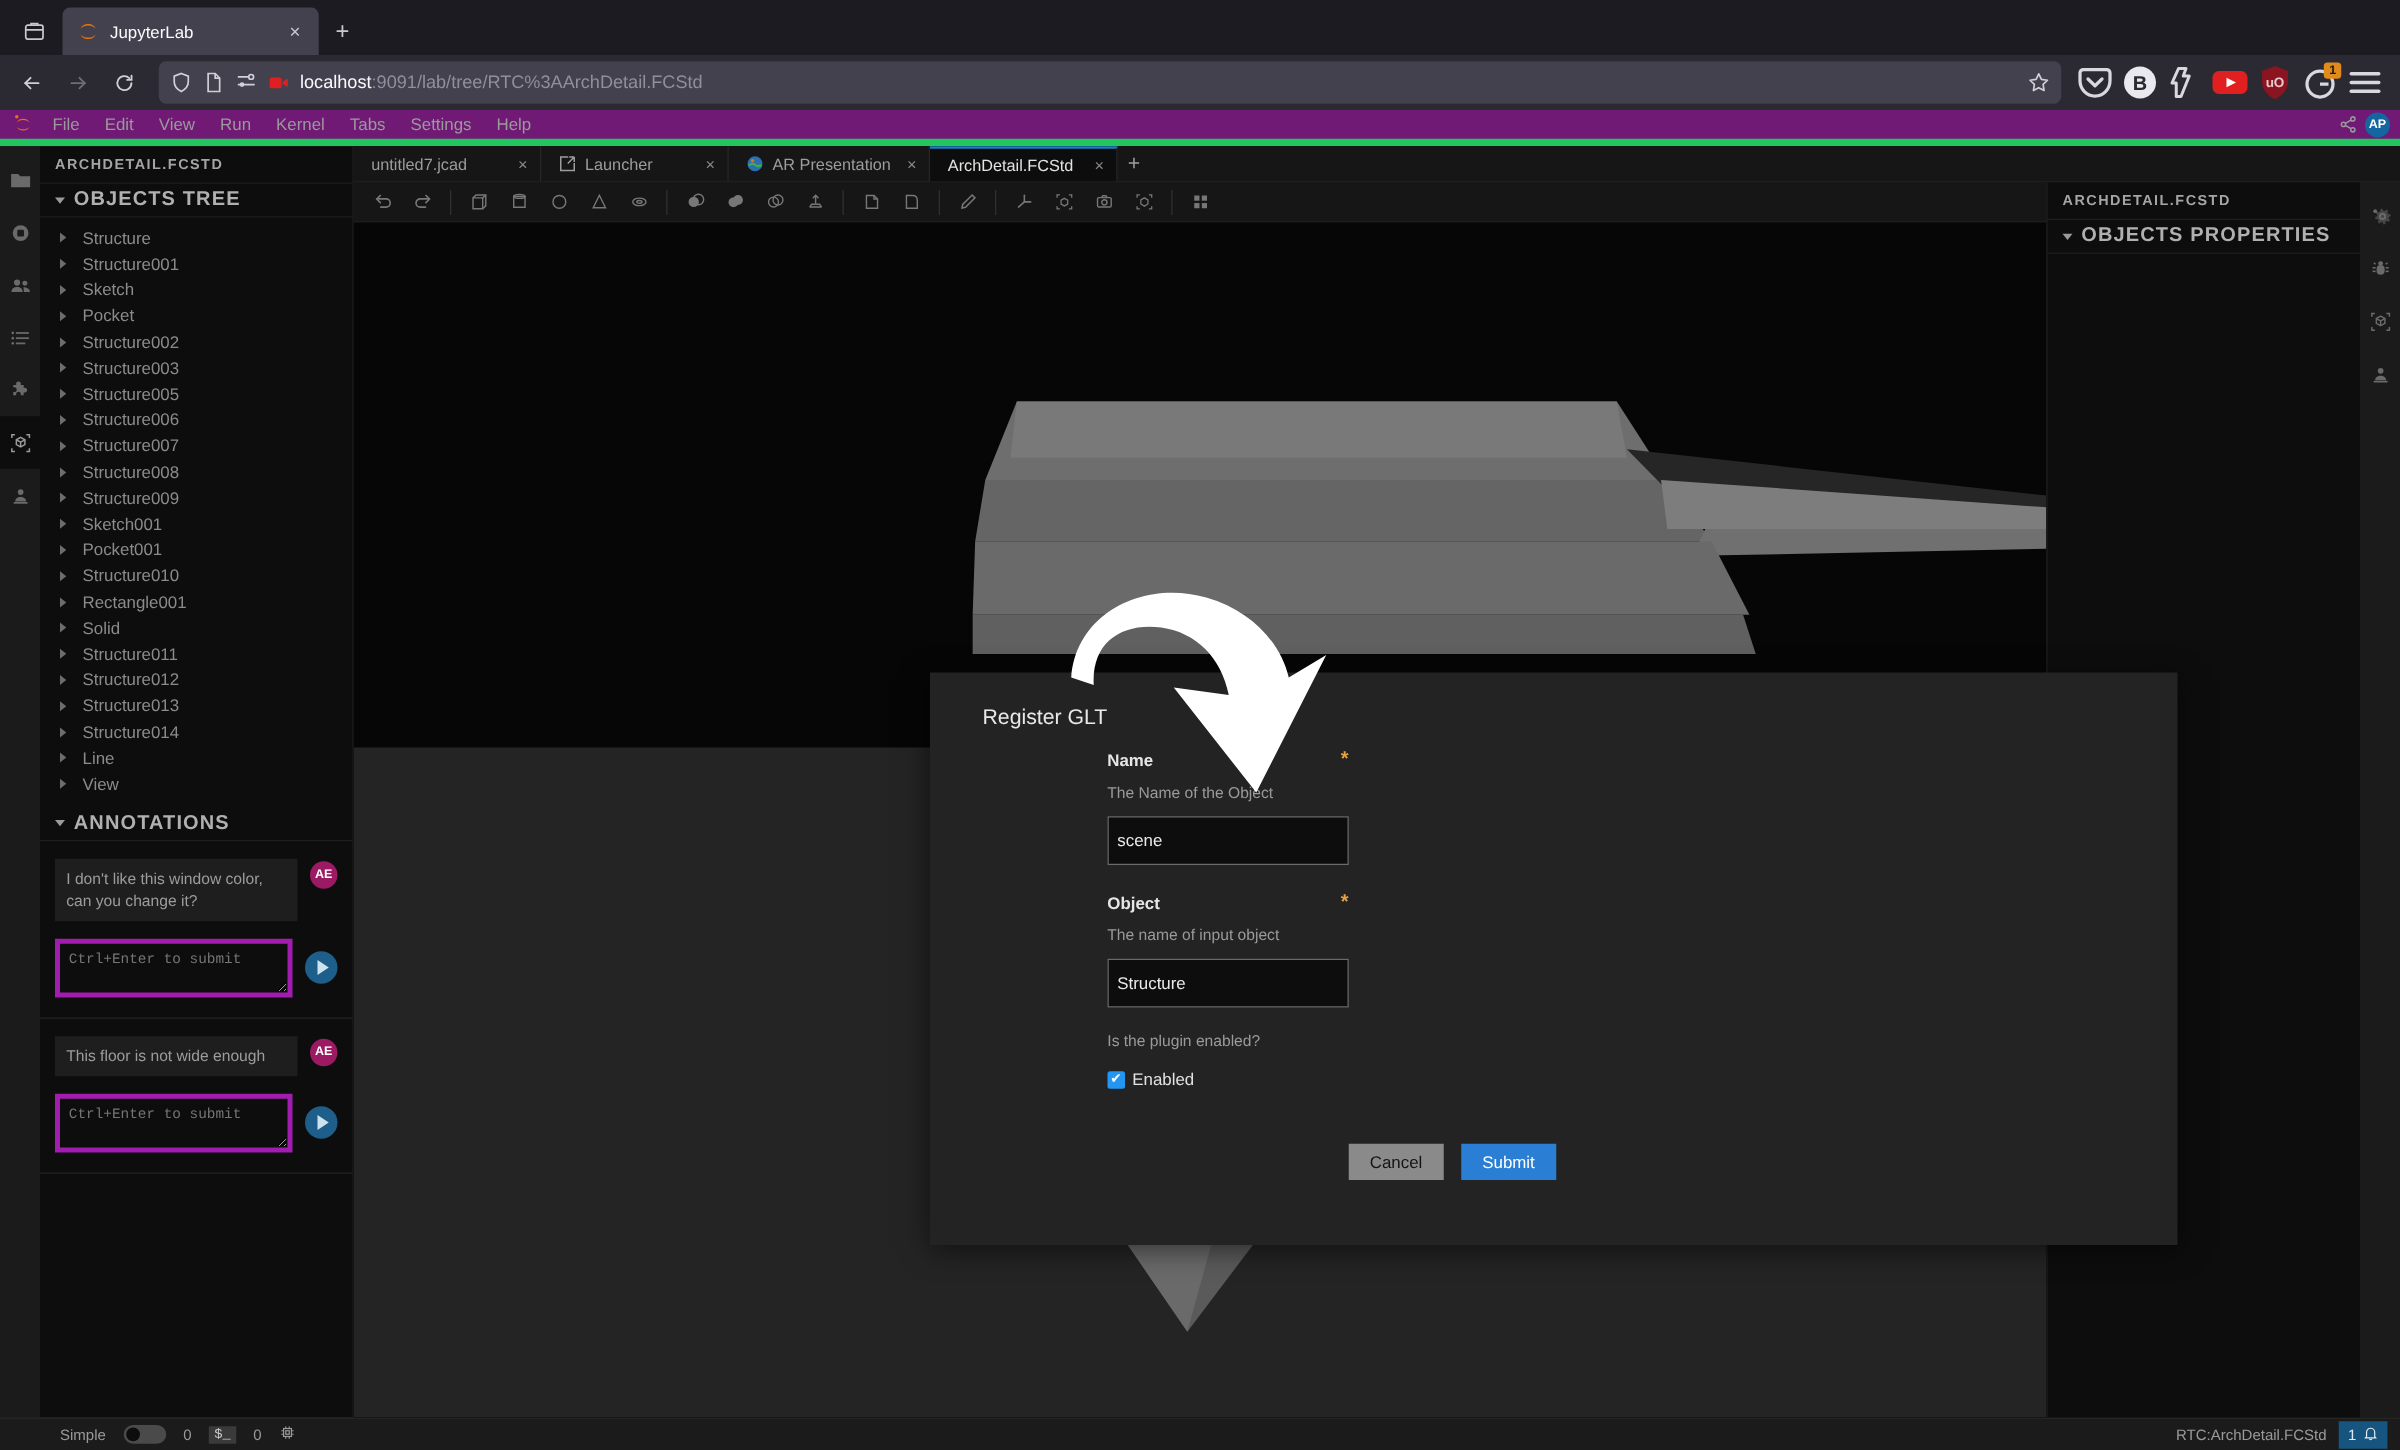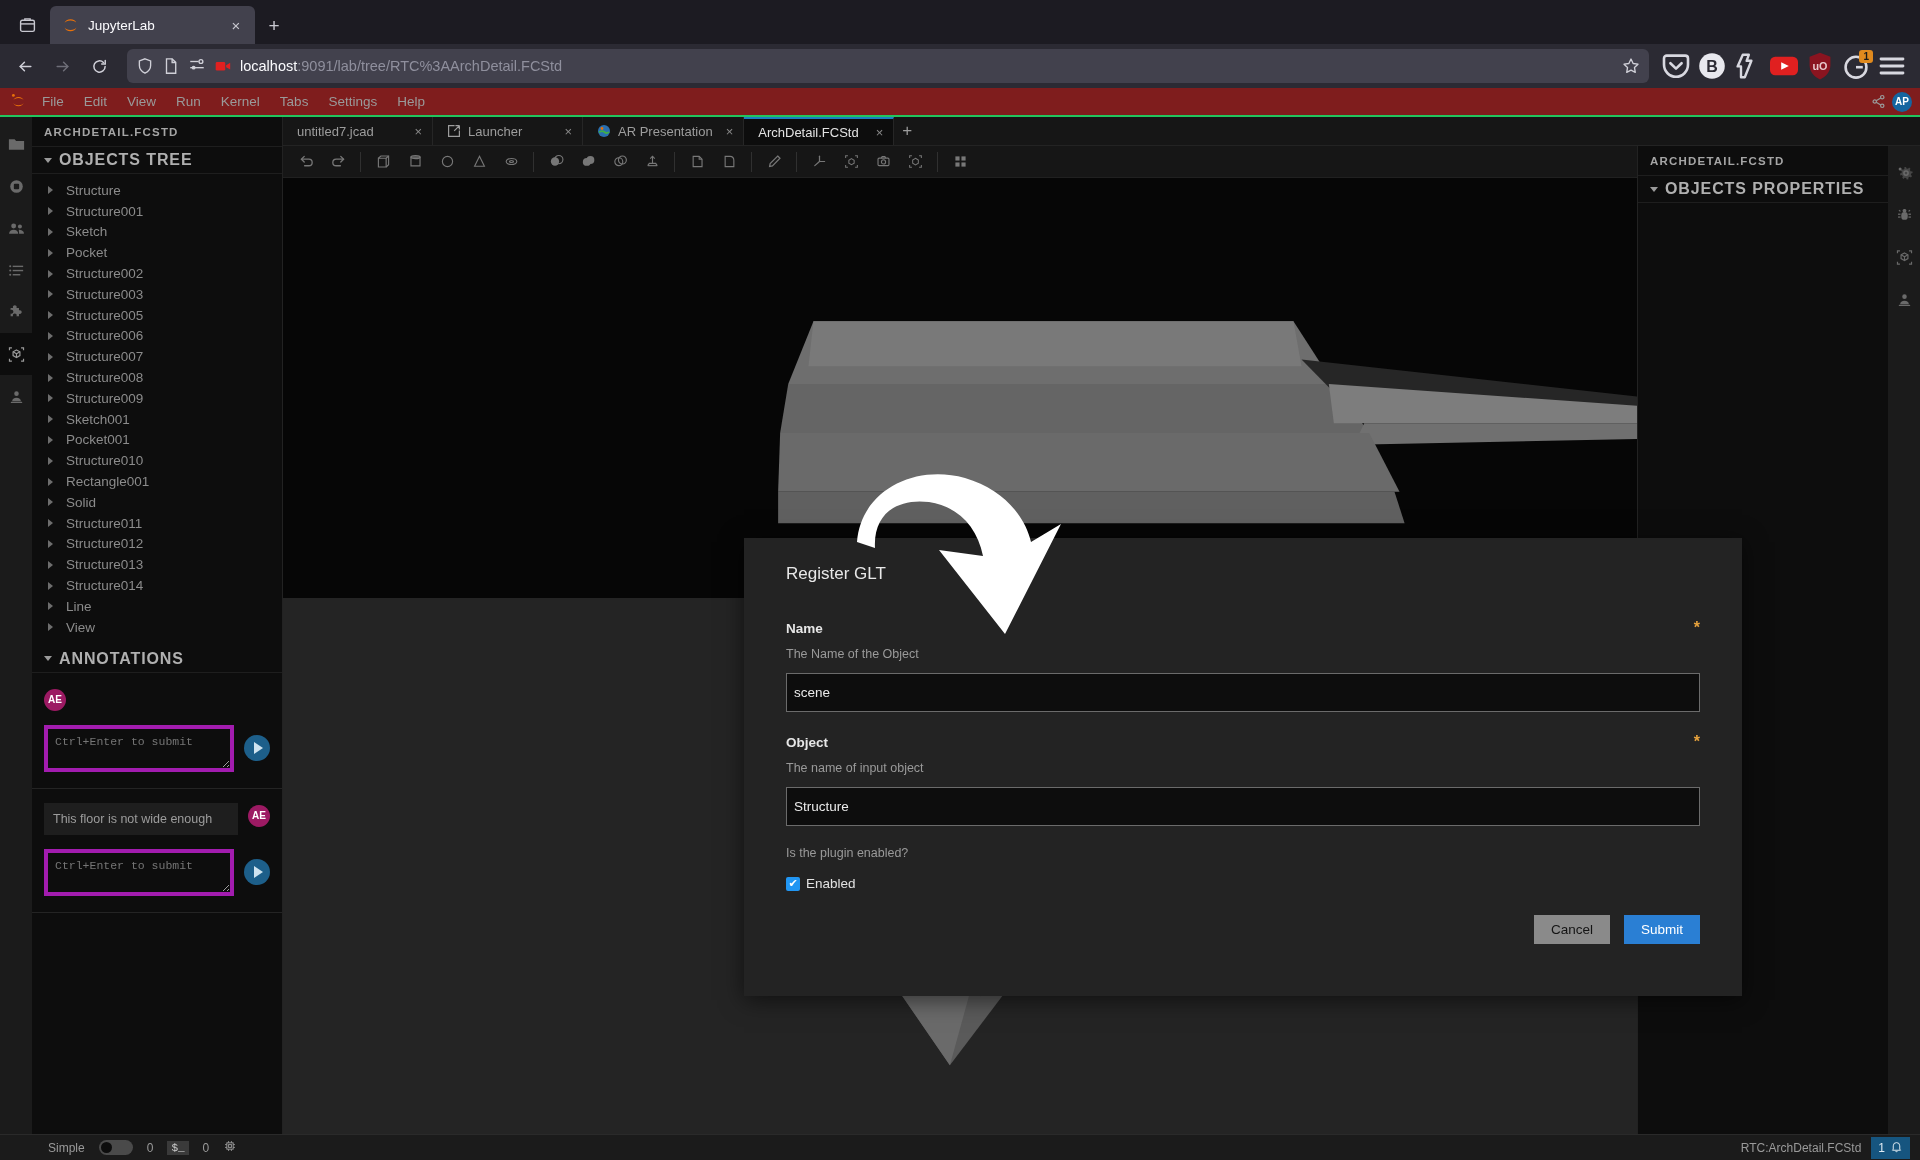--- a/index.html
+++ b/index.html
@@ -75,22 +75,22 @@
   .ext-badge {
     position: absolute; top: 0px; right: -1px;
     background: #e08a1e; color: #1a1a1a; font-size: 10px;
     font-weight: 700; border-radius: 3px; padding: 1px 4px; line-height: 1.1;
   }
 
   
   #jl-root { width: 1920px; height: 1072px; background: #111111; display: flex; flex-direction: column; }
 
   #jl-menubar {
-    height: 29px; background: #7f1d1d; display: flex; align-items: center;
-    border-bottom: 2px solid #22c55e; padding-left: 4px;
+    height: 29px; background: #701a75; display: flex; align-items: center;
+    border-bottom: 6px solid #22c55e; padding-left: 4px;
   }
   #jl-logo { width: 28px; height: 26px; display: flex; align-items: center; justify-content: center; }
   .jl-menu-item {
     padding: 0 10px; height: 28px; display: flex; align-items: center;
     font-size: 13.5px; color: #9a9a9a;
   }
   #jl-menubar-right { margin-left: auto; display: flex; align-items: center; gap: 6px; padding-right: 8px;}
   #jl-share-icon { color: #9a9a9a; display:flex; }
   #jl-avatar {
     width: 20px; height: 20px; border-radius: 50%;
@@ -254,21 +254,21 @@
 
   
   #dialog-overlay {
     position: absolute; inset: 0; z-index: 50; pointer-events: none;
   }
   #register-dialog {
     position: absolute; left: 461px; top: 392px;
     width: 998px; height: 458px;
     background: #232323; box-shadow: 0 4px 22px rgba(0,0,0,.55);
     color: #ddd; padding: 26px 42px 0 42px;
-    display: flex; flex-direction: column;
+    display: flex; 
   }
   #dialog-title { font-size: 17px; color: #e8e8e8; font-weight: 400; }
   #dialog-form { margin-top: 36px; }
   .field-label-row {
     display: flex; align-items: center; justify-content: space-between;
     font-size: 13.5px; font-weight: 700; color: #e6e6e6;
   }
   .required-star { color: #e8a33d; font-size: 16px; line-height: 1; }
   .field-help { font-size: 12.5px; color: #9a9a9a; margin-top: 11px; }
   .field-input {
@@ -617,20 +617,21 @@
       </div>
 
       <div id="annotations-section">
         <div class="section-header">
           <span class="caret-down"></span>
           <span>ANNOTATIONS</span>
         </div>
 
         <div class="annotation-card">
           <div class="annot-row">
+            <div class="annot-bubble">I don't like this window color, can you change it?</div>
             <div class="annot-avatar">AE</div>
           </div>
           <div class="annot-input-row">
             <textarea class="annot-textarea" placeholder="Ctrl+Enter to submit" style=""></textarea>
             <div class="annot-submit">
               <span class="play-tri"></span>
             </div>
           </div>
         </div>
 

